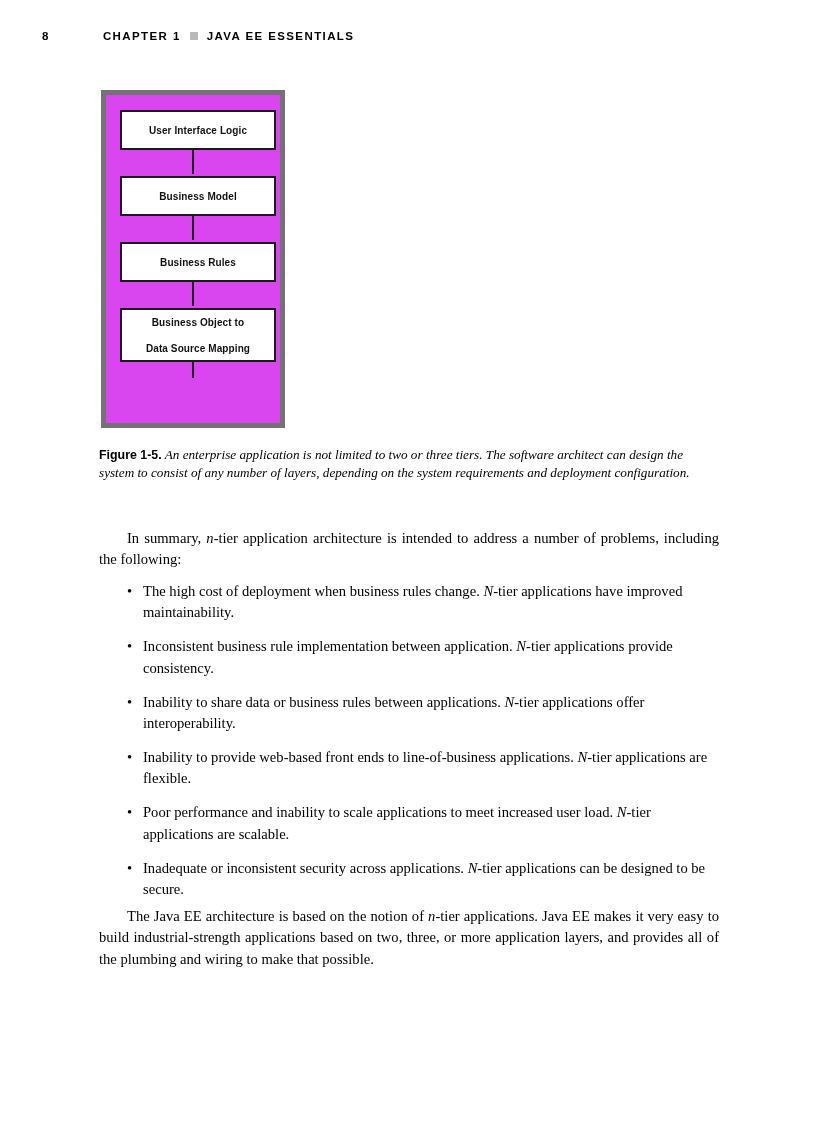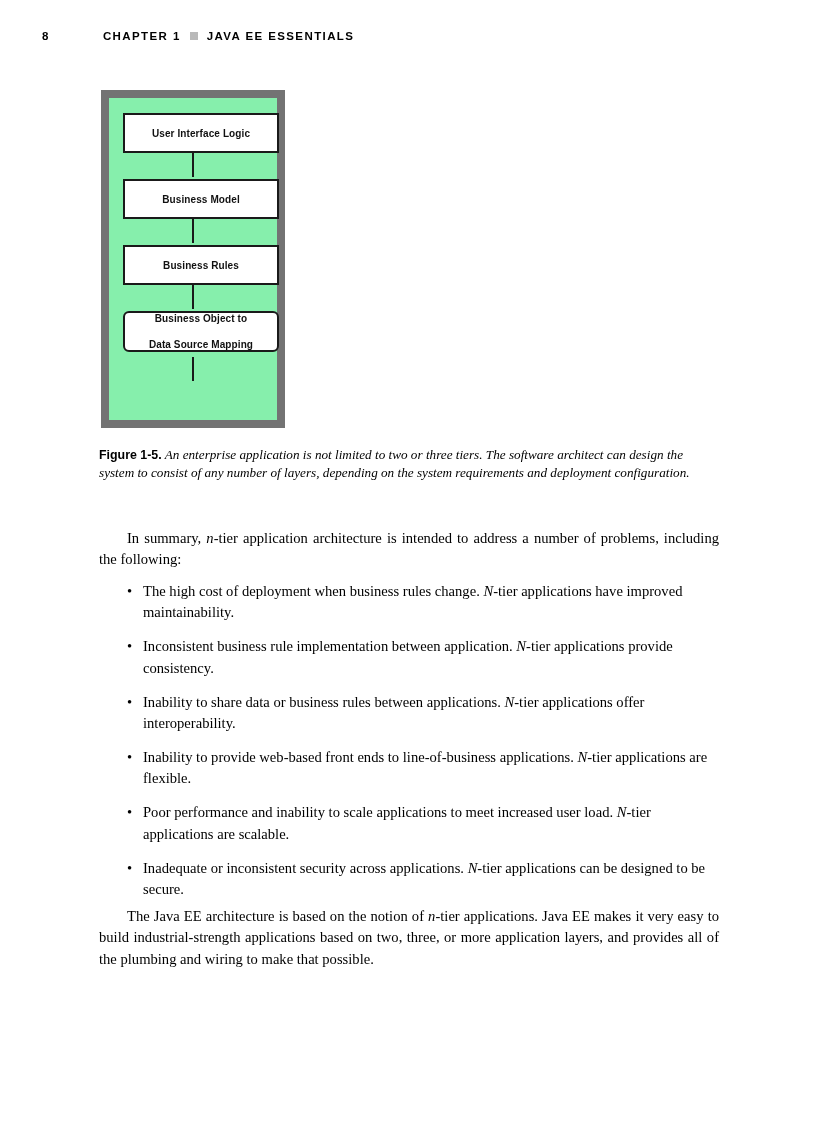--- a/index.html
+++ b/index.html
@@ -42,22 +42,22 @@
 
   
   .figure-wrap {
     position:absolute;
     left:101px; top:90px;
     width:184px; height:338px;
   }
   .diagram-outer {
     width:100%; height:100%;
     box-sizing:border-box;
-    border:8px solid #737373;
-    background:#86efac;
+    border:5px solid #737373;
+    background:#d946ef;
     position:relative;
   }
   
   .spine {
     position:absolute;
     left:50%;
     transform:translateX(-50%);
     width:2px;
     background:#1a1a1a;
   }
@@ -158,21 +158,21 @@
     </div>
 
     <div class="tier-box" style="top:147px; height:40px;">
       <span>Business Rules</span>
     </div>
 
     <div class="tier-box" style="top:81px; height:40px;">
       <span>Business Model</span>
     </div>
 
-    <div class="tier-box" style="top:213px; height:41px;border-radius:6px;">
+    <div class="tier-box" style="top:213px; height:54px;">
       <span>
         <span>Business Object to</span><br>
         <span>Data Source Mapping</span>
       </span>
     </div>
 
 
   </div>
 </div>
 

